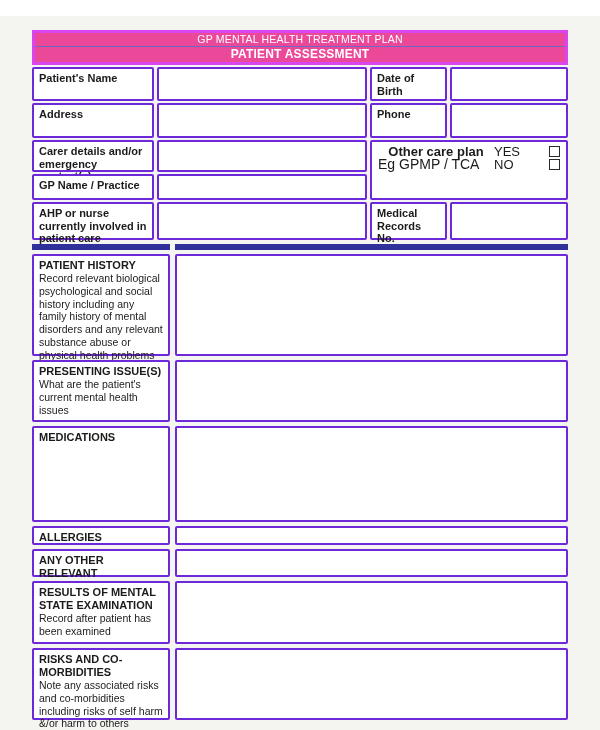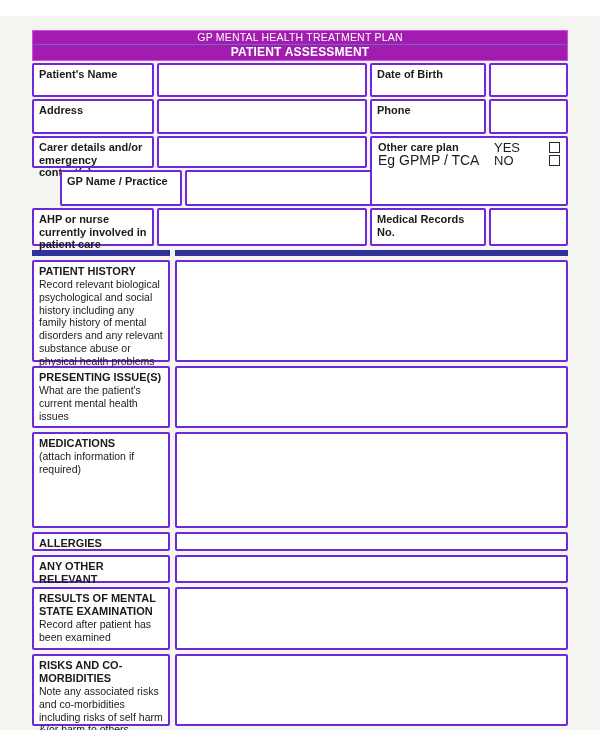--- a/index.html
+++ b/index.html
@@ -9,22 +9,22 @@
     font-family:"Liberation Sans","DejaVu Sans",sans-serif;
     color:#1b1b1b;
     position:relative;
     -webkit-font-smoothing:antialiased;
   }
   .top-strip{position:absolute;top:0;left:0;width:600px;height:16px;background:#ffffff;}
   .form{position:absolute;left:32px;top:30px;width:536px;}
 
   
   .header{
-    background:#a21caf;
-    border:1px solid #d946ef;
+    background:#ec4899;
+    border:3px solid #d946ef;
     box-sizing:border-box;
     color:#ffffff;
     text-align:center;
     padding:1px 0 2px 0;
   }
   .header .h1{font-size:10.5px;line-height:11px;letter-spacing:.2px;}
   .header .hdiv{height:1px;background:#6a6ac4;margin:1px 0;}
   .header .h2{font-size:12px;font-weight:bold;line-height:12px;letter-spacing:.2px;}
 
   
@@ -32,34 +32,34 @@
   .cell{
     background:#ffffff;
     border:2px solid #6d28d9;
     border-radius:2px;
     box-sizing:border-box;
   }
   .label{font-size:11px;font-weight:bold;padding:3px 5px;line-height:12.5px;}
   .input{background:#ffffff;}
   .w122{width:122px;flex:none;}
   .w210{width:210px;flex:none;}
-  .w94{width:116px;flex:none;}
+  .w94{width:77px;flex:none;}
   .flex1{flex:1;}
   .h34{height:34px;}
   .h35{height:35px;}
   .h32{height:32px;}
-  .h19{height:36px;margin-left:28px;}
+  .h19{height:26px;}
   .h38{height:38px;}
   .col-left{width:335px;flex:none;}
   .col-left .row:first-child{margin-top:0;}
 
   
   .otherplan{display:flex;padding:3px 6px 3px 6px;}
   .op-text{flex:1;}
-  .op-text .op-main{font-size:11px;font-weight:bold;line-height:13px;}
+  .op-text .op-main{font-size:13px;font-weight:bold;line-height:13px;text-align:center;}
   .op-text .op-sub{font-size:14px;line-height:13px;}
   .op-checks{width:66px;flex:none;}
   .op-row{display:flex;justify-content:space-between;align-items:center;height:13px;font-size:13px;}
   .checkbox{
     width:9px;height:9px;
     border:1px solid #2a2a2a;
     background:#ffffff;
     display:inline-block;
   }
 
@@ -162,21 +162,20 @@
     <div class="cell slabel sh62">
       <div class="stitle">PRESENTING ISSUE(S)</div>
       <div class="sdesc">What are the patient's current mental health issues</div>
     </div>
     <div class="cell input flex1"></div>
   </div>
 
   <div class="srow sh96">
     <div class="cell slabel sh96">
       <div class="stitle">MEDICATIONS</div>
-      <div class="sdesc">(attach information if required)</div>
     </div>
     <div class="cell input flex1"></div>
   </div>
 
   <div class="srow sh19">
     <div class="cell slabel sh19">
       <div class="stitle">ALLERGIES</div>
     </div>
     <div class="cell input flex1"></div>
   </div>

